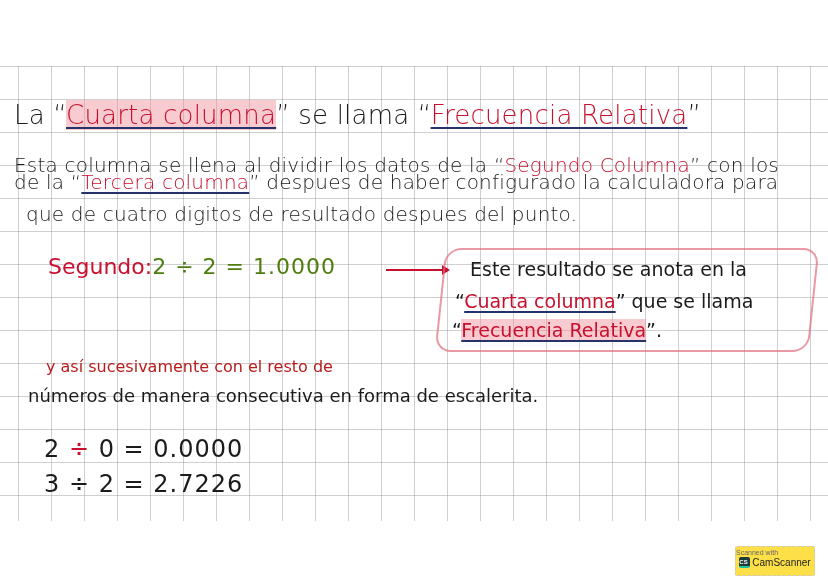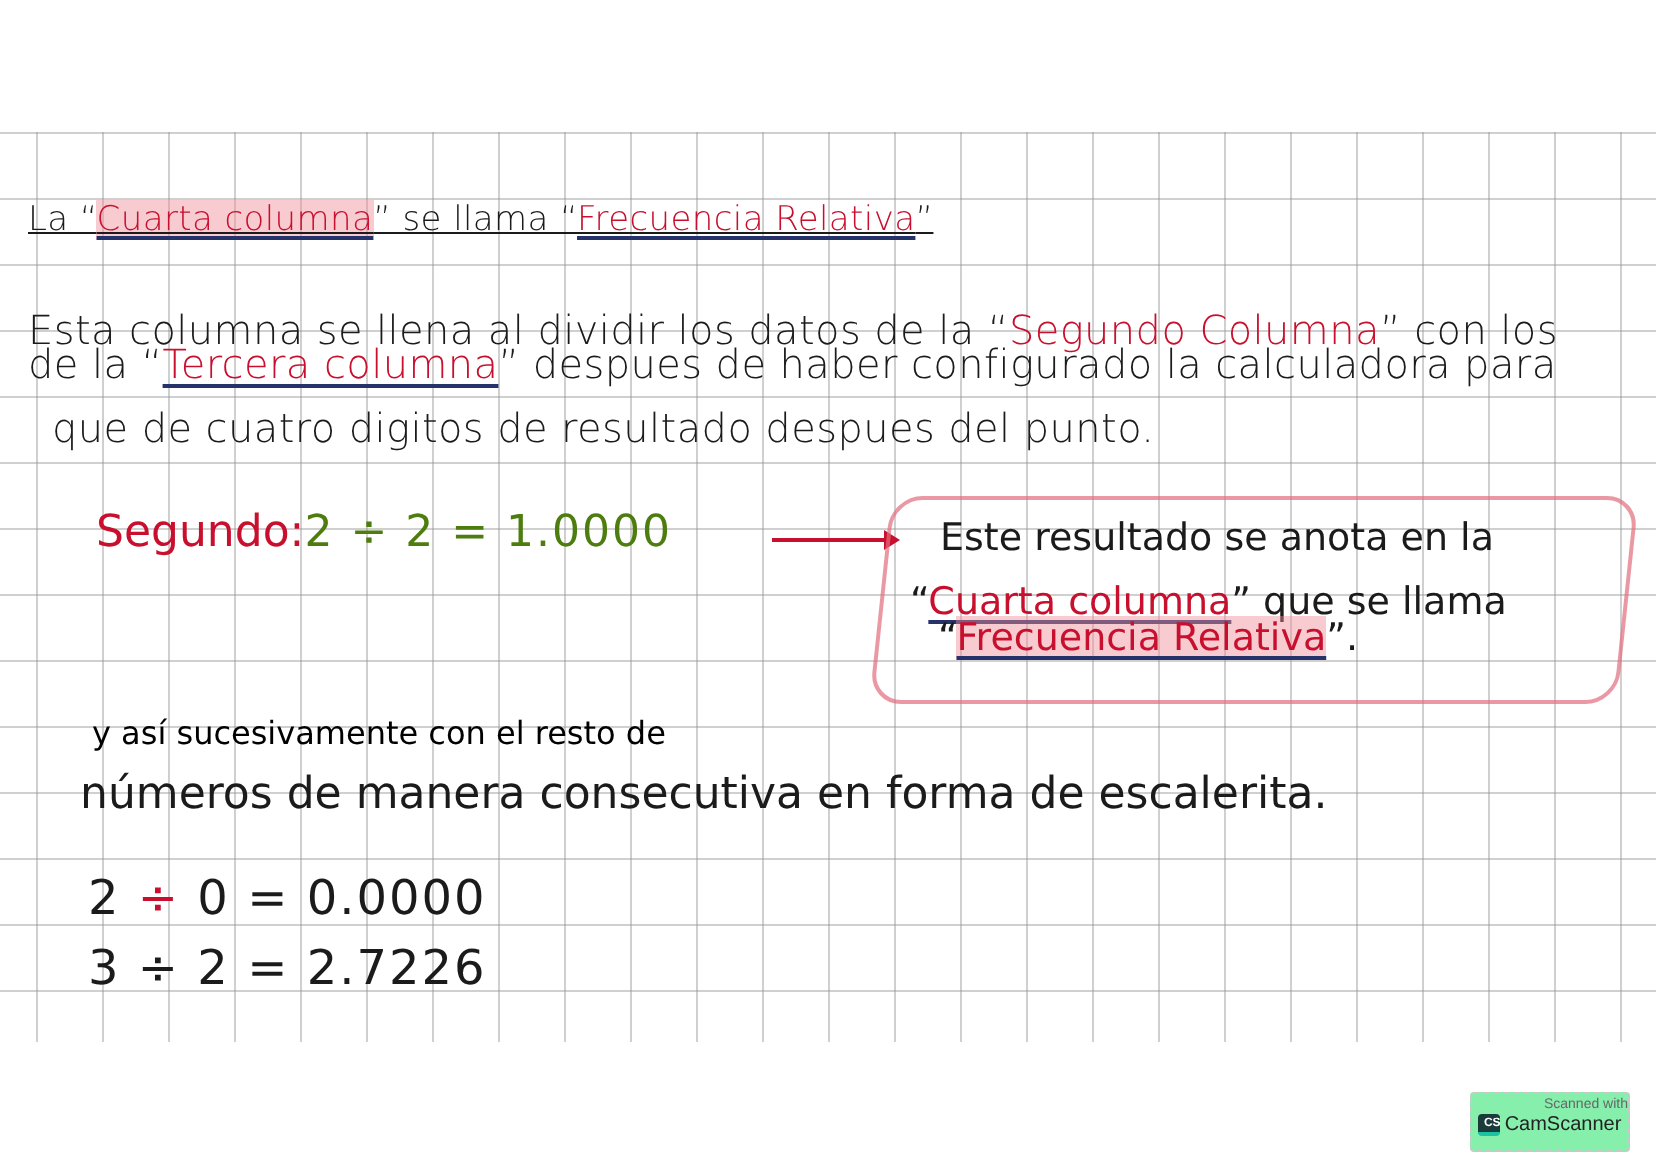--- a/index.html
+++ b/index.html
@@ -17,45 +17,45 @@
     background-position: 18px 0;
   }
   .line {
     position: absolute; left: 14px; white-space: nowrap;
     font-family: "DejaVu Sans", sans-serif; color: #1b1b1b;
     font-weight: 300; letter-spacing: 0.2px;
   }
   .red { color: #c8102e; }
   .ul { text-decoration: underline; text-decoration-color: #26336b; text-decoration-thickness: 1.5px; text-underline-offset: 3px; }
   .hl { background: rgba(240,140,150,0.45); }
-  .l1 { top: 100px; font-size: 17px; text-decoration: underline; }
+  .l1 { top: 100px; font-size: 26px; }
   .l2 { top: 153px; font-size: 20px; }
   .l3 { top: 170px; font-size: 20px; }
   .l4 { top: 202px; font-size: 20px; margin-left: 12px; }
   .example { position: absolute; top: 254px; left: 48px; font-size: 22px; white-space: nowrap; }
   .example .calc { color: #4d7c0f; letter-spacing: 1px; }
   .arrow { position: absolute; top: 269px; left: 386px; width: 62px; height: 2px; background: #c8102e; }
   .arrow::after { content: ""; position: absolute; right: -2px; top: -4px; border-left: 8px solid #c8102e; border-top: 5px solid transparent; border-bottom: 5px solid transparent; }
   .box {
     position: absolute; left: 440px; top: 248px; width: 370px; height: 100px;
     border: 2px solid rgba(225,110,125,0.7); border-radius: 16px; transform: skewX(-6deg);
   }
   .boxline { position: absolute; left: 460px; white-space: nowrap; font-size: 19px; color: #1b1b1b; }
   .b1 { top: 258px; left: 470px; }
   .b2 { top: 290px; left: 455px; }
-  .b3 { top: 308px; left: 452px; margin-left: 17px; }
-  .s1 { position: absolute; top: 357px; left: 46px; font-size: 16px; white-space: nowrap; color: #000000; }
-  .s2 { position: absolute; top: 385px; left: 40px; font-size: 22px; white-space: nowrap; color: #1b1b1b; }
+  .b3 { top: 319px; left: 452px; }
+  .s1 { position: absolute; top: 357px; left: 46px; font-size: 16px; white-space: nowrap; color: #b91c1c; }
+  .s2 { position: absolute; top: 385px; left: 28px; font-size: 18px; white-space: nowrap; color: #1b1b1b; }
   .eq { position: absolute; left: 44px; font-size: 24px; white-space: nowrap; color: #1b1b1b; letter-spacing: 1px; }
   .e1 { top: 435px; } .e2 { top: 470px; }
   .eq .div { color: #c8102e; }
   .badge {
     position: absolute; left: 735px; top: 546px; width: 78px; height: 28px;
-    border: 1px dashed #c9c9c9; background: #86efac; border-radius: 2px;
-    font-family: "Liberation Sans", sans-serif; text-align: right;
+    border: 1px dashed #c9c9c9; background: #fde047; border-radius: 2px;
+    font-family: "Liberation Sans", sans-serif; text-align: left;
   }
   .badge .t1 { font-size: 7px; color: #666; margin-top: 2px; }
   .badge .t2 { font-size: 10px; color: #222; display: flex; align-items: center; justify-content: center; gap: 2px; margin-top: 1px; }
   .cs-logo { width: 11px; height: 11px; background: #1b3a3a; color: #fff; font-size: 6px; font-weight: bold; line-height: 11px; border-radius: 2px; border-bottom: 2px solid #1bc3a3; box-sizing: border-box; }
 </style>
 </head>
 <body>
 
 <div class="grid"></div>
 

